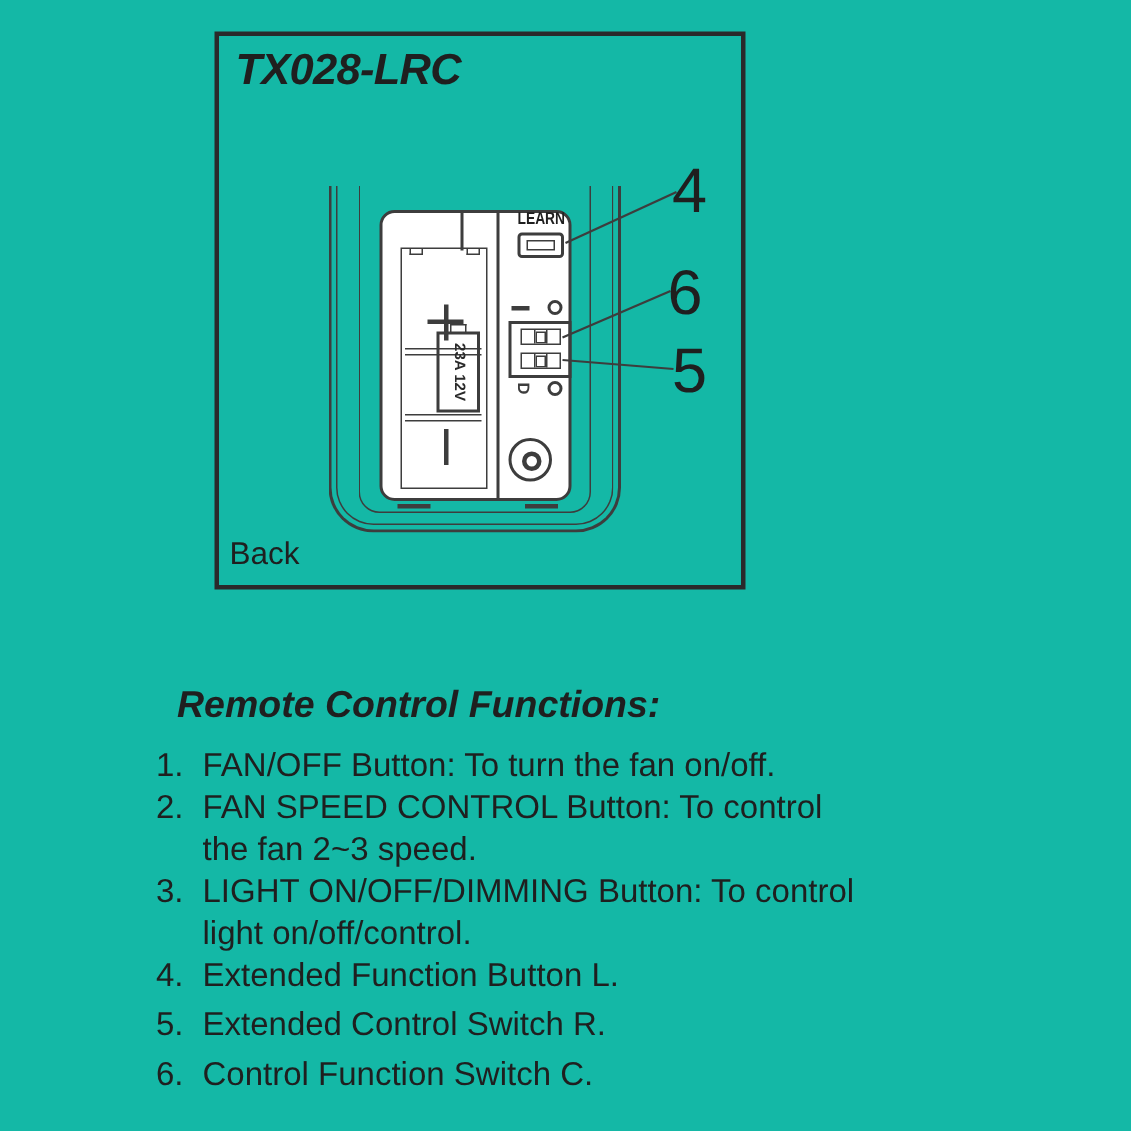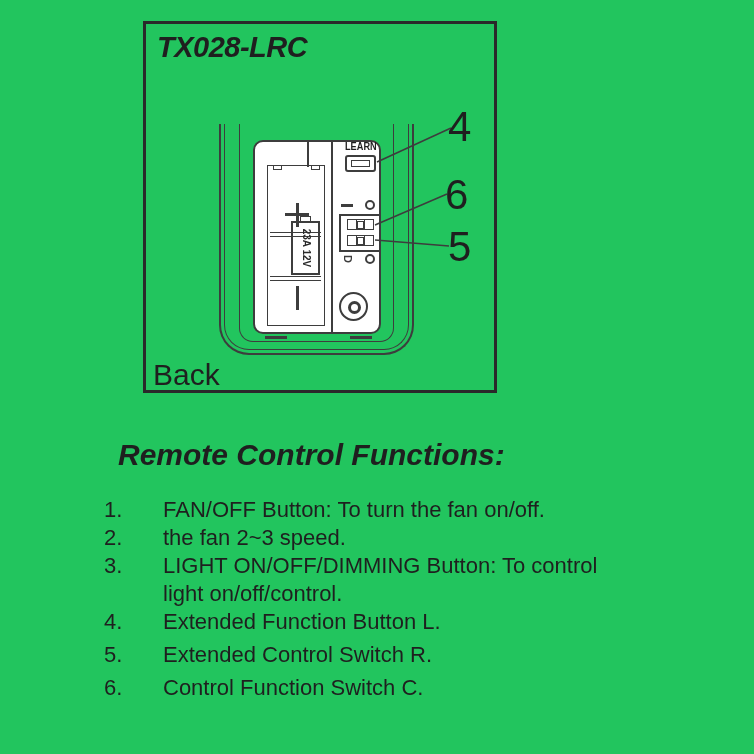--- a/index.html
+++ b/index.html
@@ -1,23 +1,23 @@
 <!DOCTYPE html>
 <html><head>
 <meta charset="utf-8">
 <style>
   html,body{margin:0;padding:0;background:#ffffff;}
-  .page{position:relative;width:754px;height:754px;background:#22c55e;overflow:hidden;
+  .page{position:relative;width:754px;height:754px;background:#14b8a6;overflow:hidden;
         font-family:"Liberation Sans", sans-serif;color:#1f1f1f;}
   .abs{position:absolute;}
 
   
   .figure{left:143px;top:21px;width:354px;height:372px;border:3px solid #2a2a2a;box-sizing:border-box;}
   .fig-title{left:11px;top:7px;font-size:29px;font-weight:bold;font-style:italic;letter-spacing:-0.5px;white-space:nowrap;}
-  .back-label{left:7px;top:334px;font-size:30px;white-space:nowrap;}
+  .back-label{left:7px;top:334px;font-size:21px;white-space:nowrap;}
 
   
   .shell-outer{left:73px;top:100px;width:195px;height:231px;border:2px solid #3d3d3d;border-top:none;
                border-radius:0 0 30px 30px;box-sizing:border-box;}
   .shell-outer2{left:78px;top:100px;width:185px;height:226px;border:1.5px solid #3d3d3d;border-top:none;
                border-radius:0 0 25px 25px;box-sizing:border-box;}
   .shell-inner{left:93px;top:100px;width:155px;height:218px;border:1.5px solid #3d3d3d;border-top:none;
                border-radius:0 0 14px 14px;box-sizing:border-box;}
 
   
@@ -59,26 +59,26 @@
   .round-btn-inner{left:7px;top:7px;width:13px;height:13px;border:3.5px solid #3d3d3d;border-radius:50%;box-sizing:border-box;}
 
   
   .foot-dash{top:312px;width:22px;height:2.5px;background:#3d3d3d;}
 
   
   .callout{font-size:42px;font-weight:normal;color:#1f1f1f;line-height:1;}
   .leaders{left:0;top:0;width:354px;height:372px;pointer-events:none;}
 
   
-  .func-heading{left:118px;top:438px;font-size:30px;font-weight:bold;font-style:italic;letter-spacing:0px;white-space:nowrap;}
+  .func-heading{left:118px;top:456px;font-size:25px;font-weight:bold;font-style:italic;letter-spacing:0px;white-space:nowrap;}
   .func-list{left:104px;top:496px;width:580px;font-size:22px;line-height:28px;}
   .func-item{display:flex;}
   .func-list .func-item:nth-child(n+5){margin-top:5px;}
   .func-num{width:31px;flex:0 0 31px;}
-  .func-lines{flex:1;margin-left:28px;}
+  .func-lines{flex:1;}
   .func-line2:empty{display:none;}
 </style>
 </head>
 <body>
 
 <div class="page">
 
   <div class="abs figure">
 
     <div class="abs fig-title">TX028-LRC</div>
@@ -157,20 +157,21 @@
     <div class="func-item">
       <span class="func-num">1.</span>
       <div class="func-lines">
         <div>FAN/OFF Button: To turn the fan on/off.</div>
 
       </div>
     </div>
     <div class="func-item">
       <span class="func-num">2.</span>
       <div class="func-lines">
+        <div>FAN SPEED CONTROL Button: To control</div>
         <div class="func-line2">the fan 2~3 speed.</div>
       </div>
     </div>
     <div class="func-item">
       <span class="func-num">3.</span>
       <div class="func-lines">
         <div>LIGHT ON/OFF/DIMMING Button: To control</div>
         <div class="func-line2">light on/off/control.</div>
       </div>
     </div>

